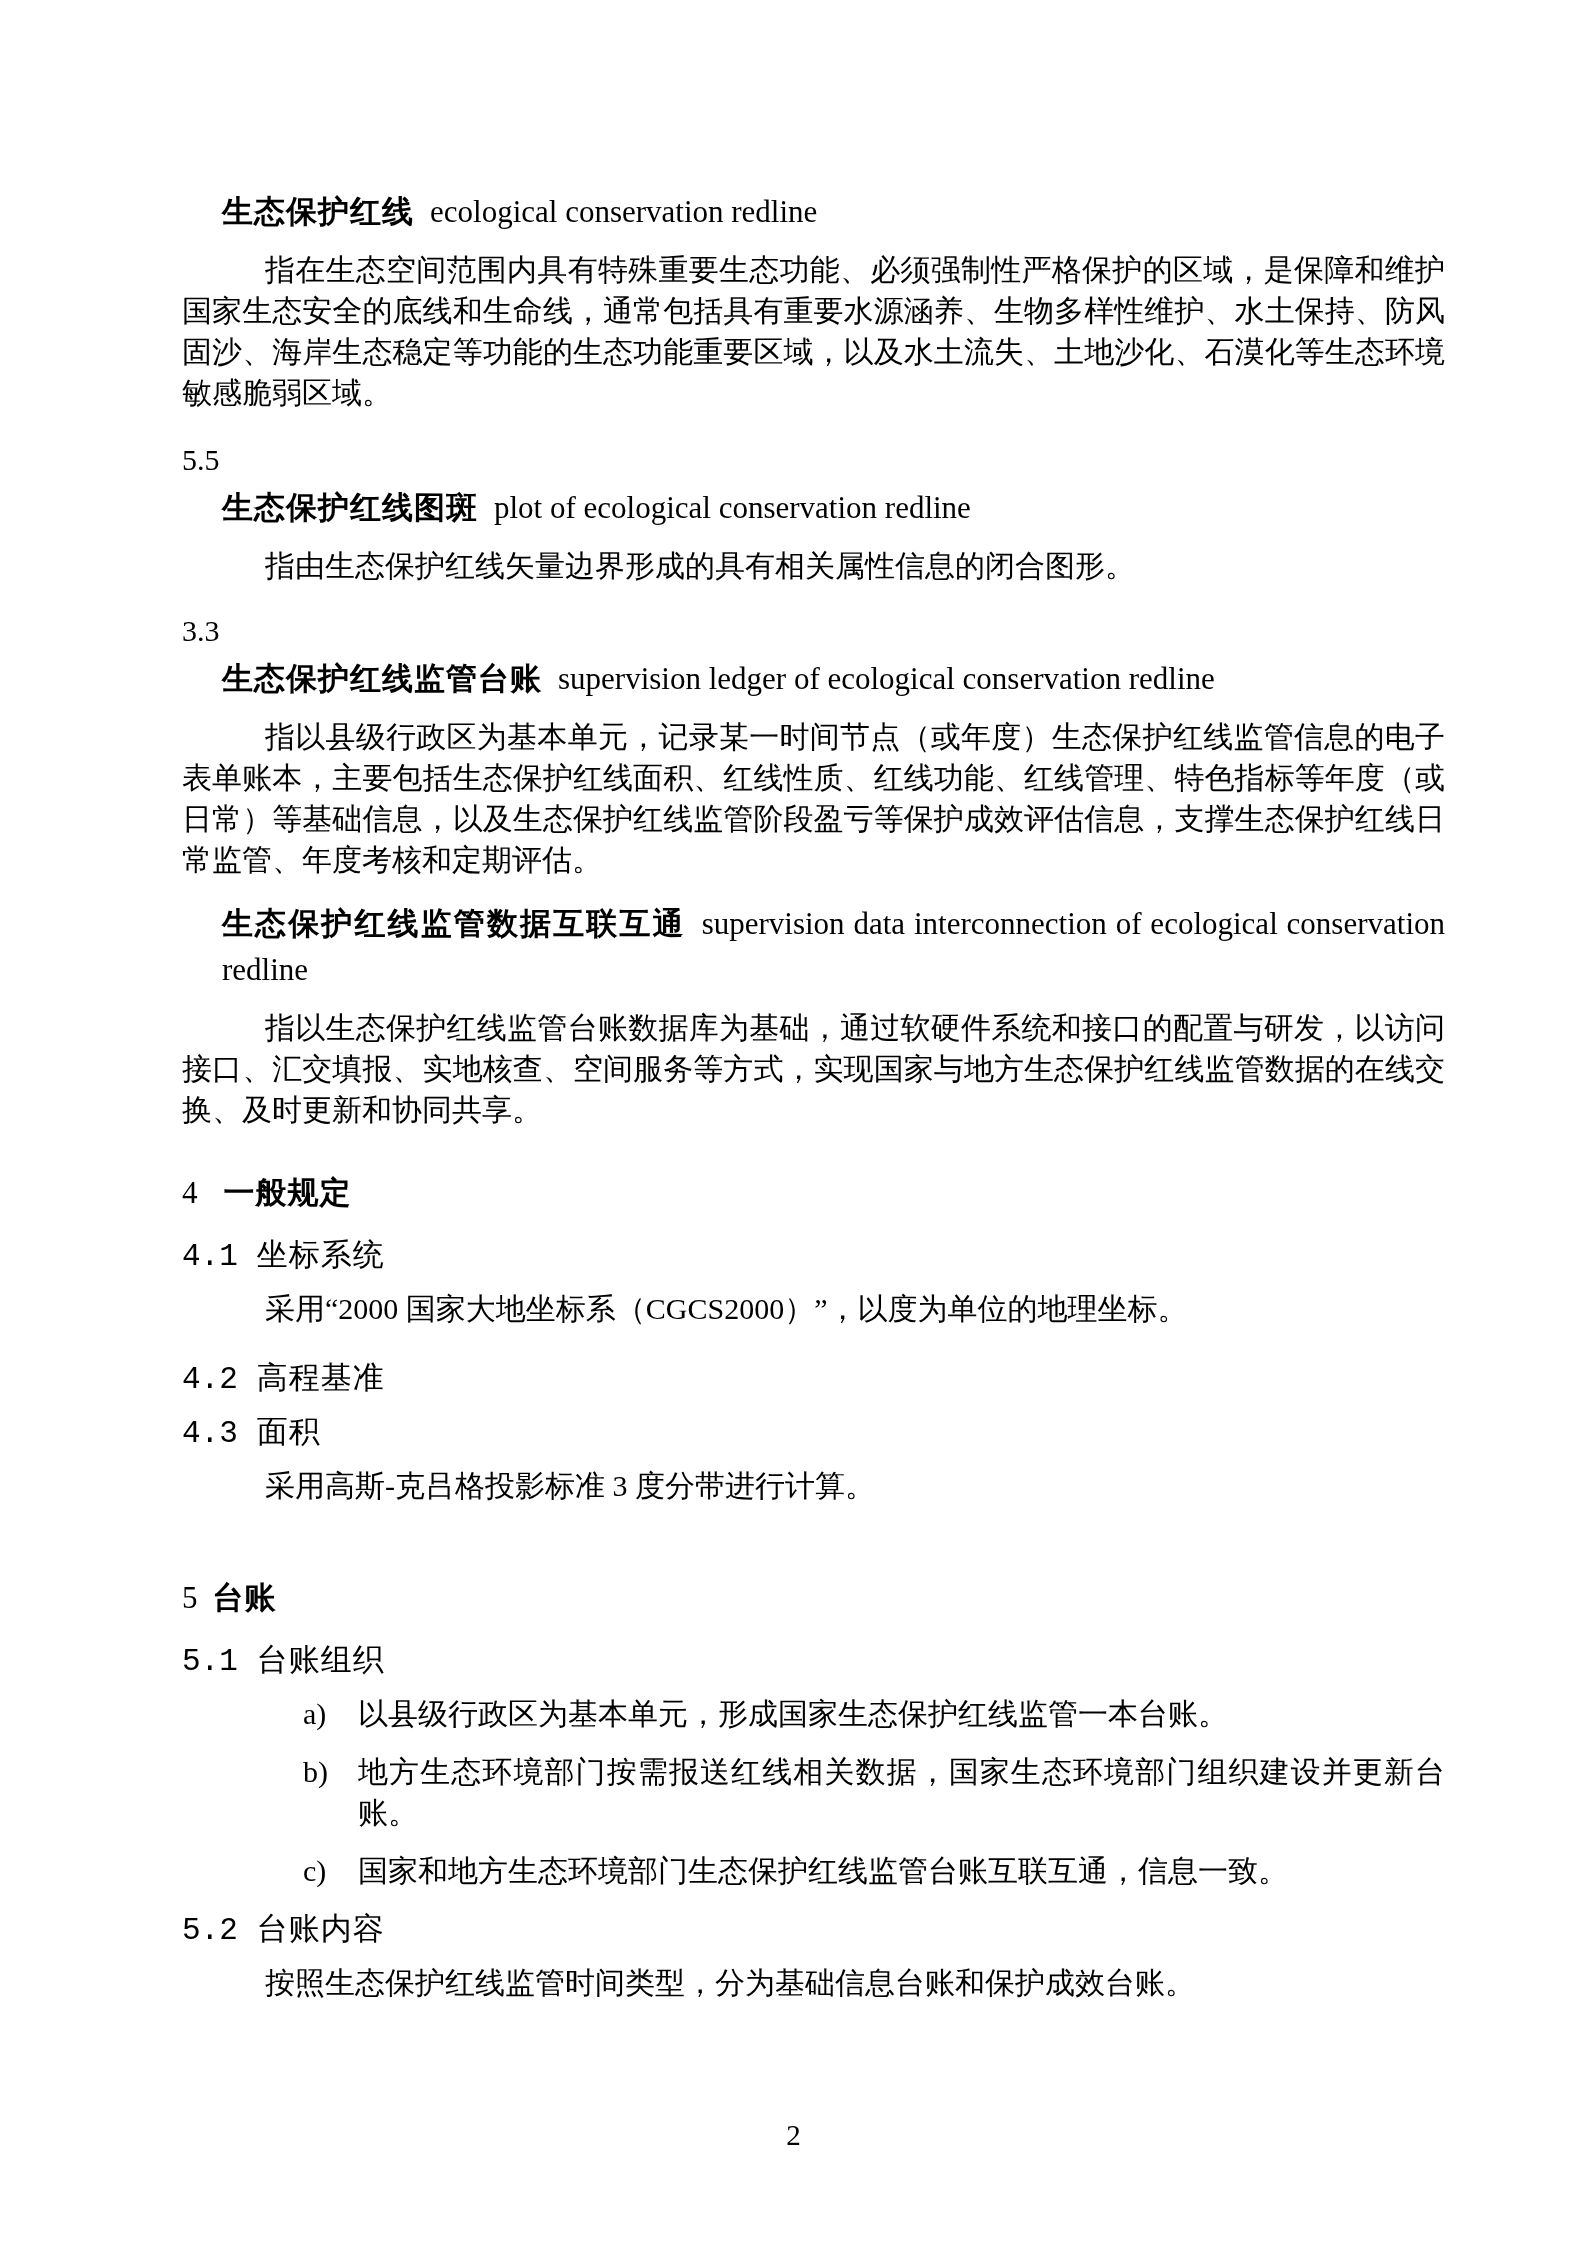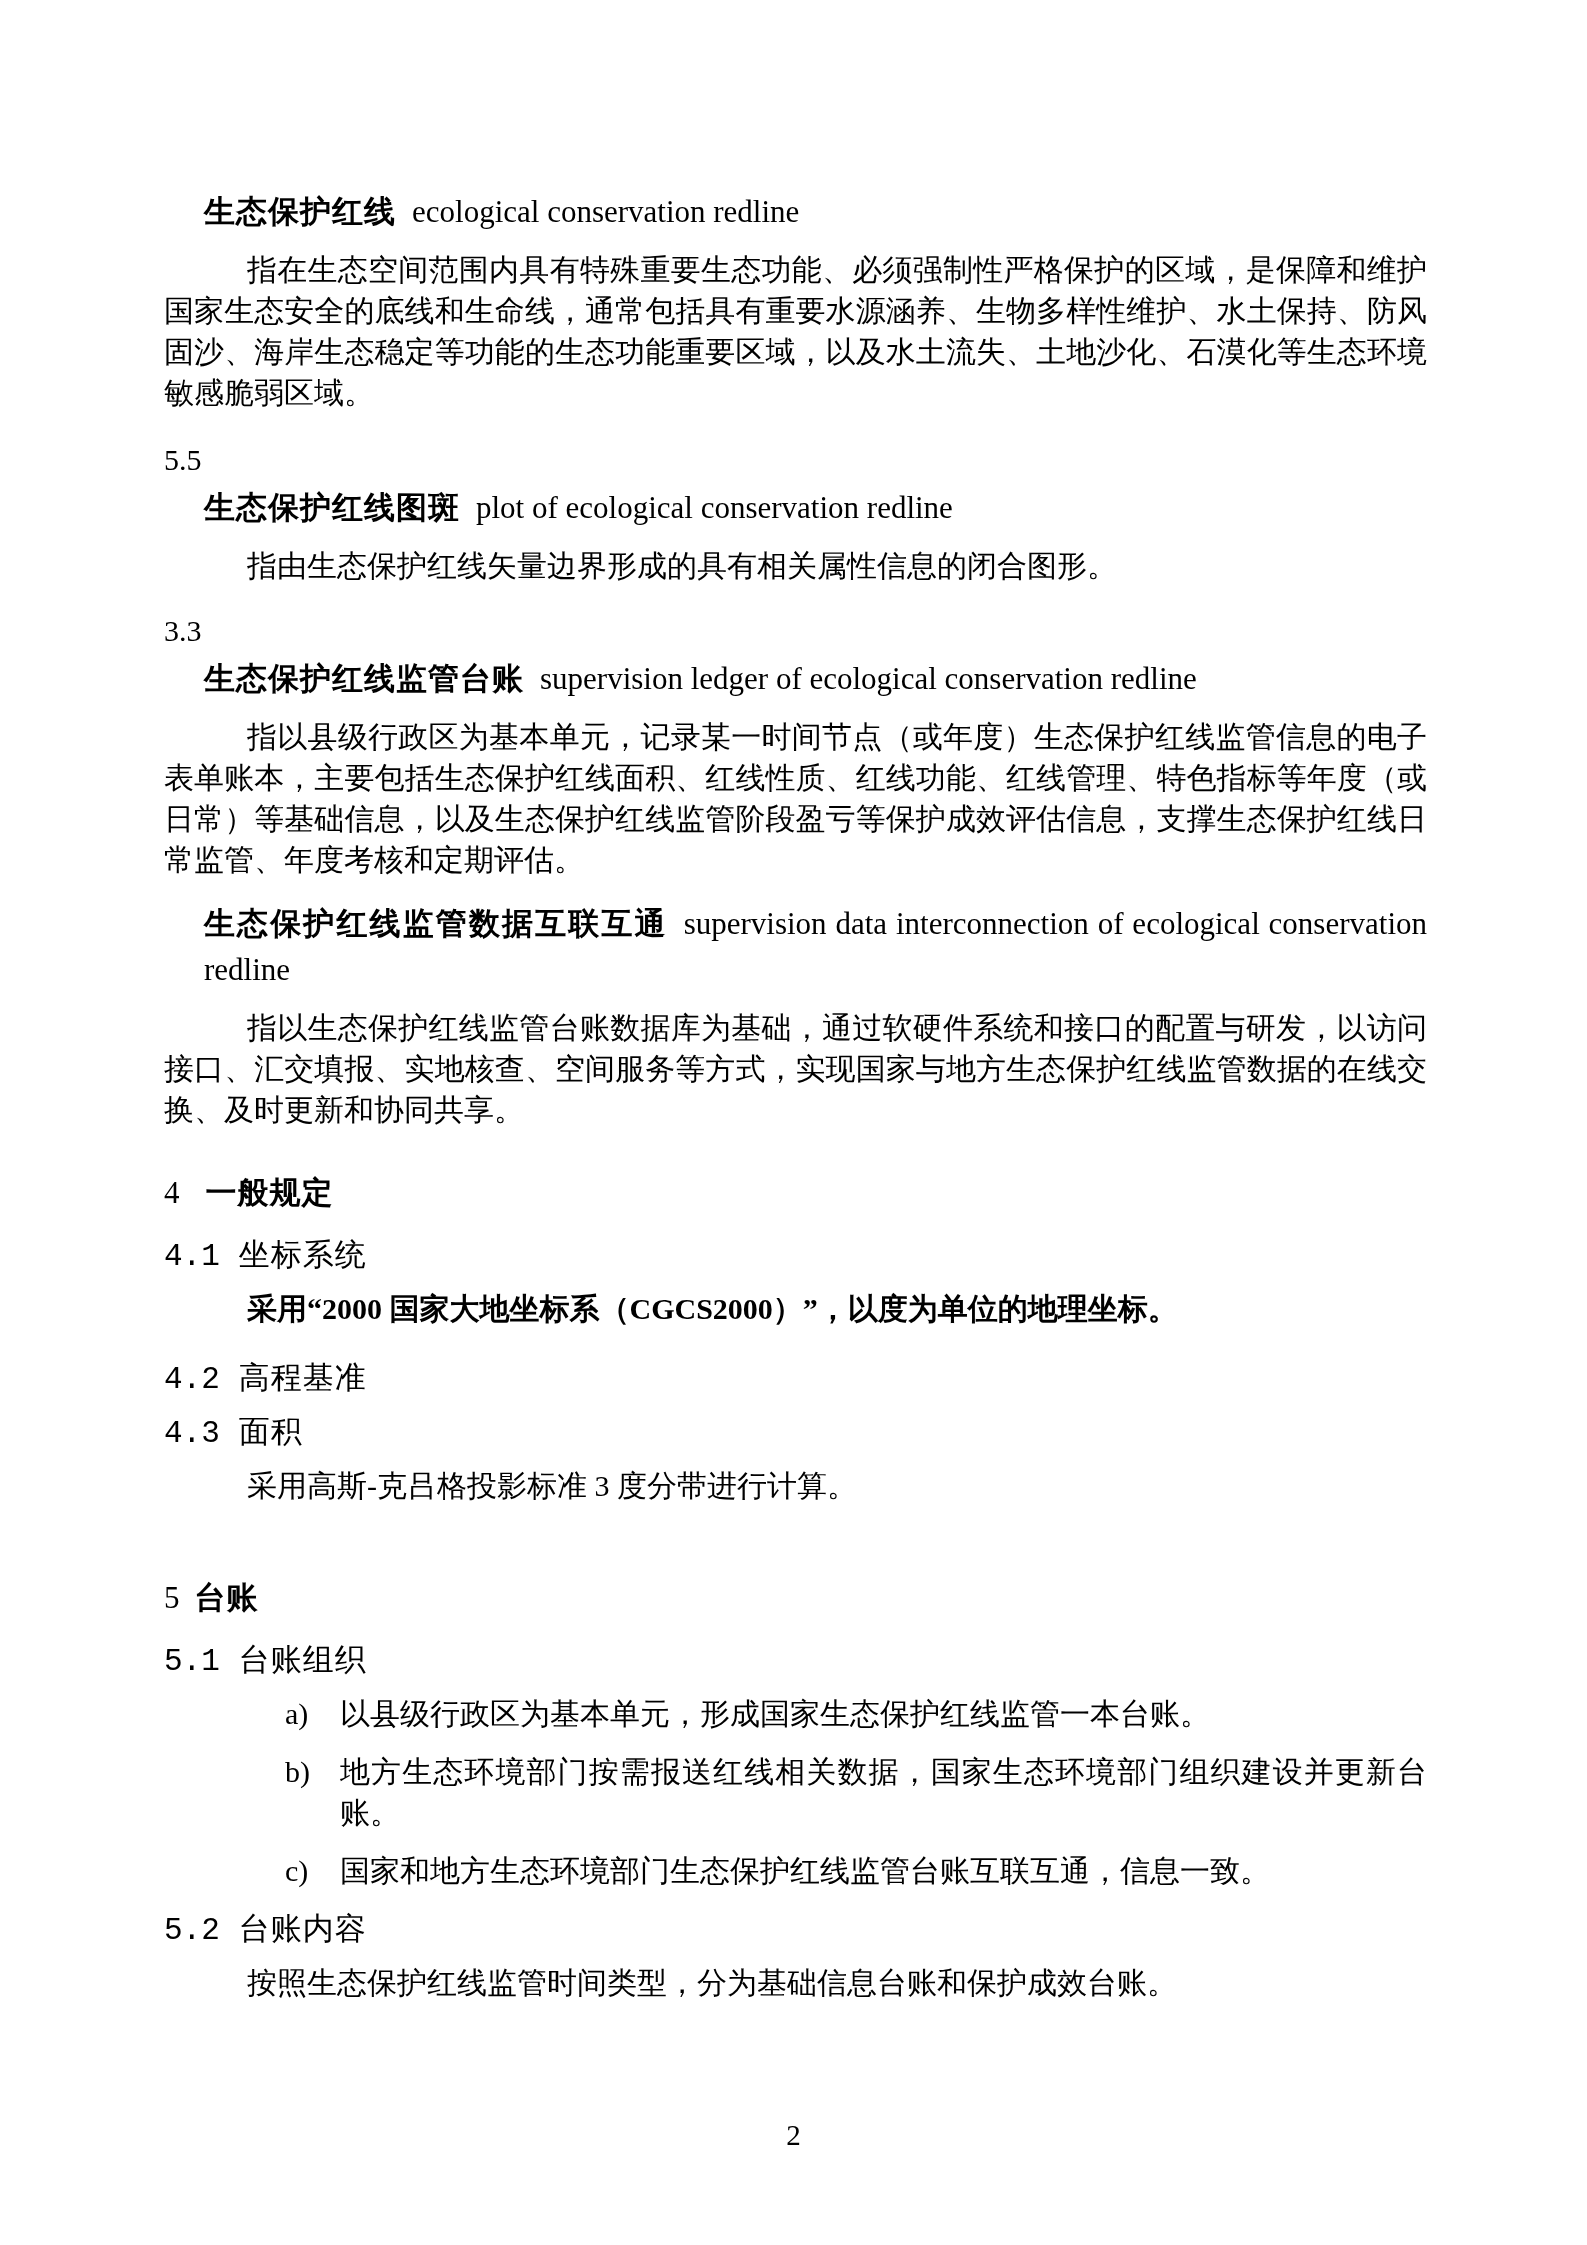--- a/index.html
+++ b/index.html
@@ -2,21 +2,21 @@
 <html><head>
 <meta charset="utf-8">
 <style>
   html,body{margin:0;padding:0;}
   body{
     width:1587px;height:2245px;background:#ffffff;color:#000;
     font-family:"Liberation Serif","DejaVu Serif",serif;
     position:relative;overflow:hidden;
   }
   .content{
-    position:absolute;left:164px;top:189px;width:1263px;
+    position:absolute;left:182px;top:189px;width:1263px;
   }
   
   .term-head{
     font-size:31px;line-height:46px;padding-left:40px;margin:0 0 14px 0;
     text-align:justify;
   }
   .term-zh{
     font-family:"Liberation Sans","DejaVu Sans",sans-serif;
     font-weight:bold;margin-right:16px;letter-spacing:1px;
   }
@@ -39,21 +39,21 @@
   .chap-title{
     font-family:"Liberation Sans","DejaVu Sans",sans-serif;font-weight:bold;
     letter-spacing:1px;
   }
   .sub-head{font-size:31px;line-height:41px;margin:0 0 11px 0;}
   .sub-no{font-family:Liberation Mono, monospace;margin-right:19px;}
   .sub-title{
     font-family:"Liberation Sans","DejaVu Sans",sans-serif;font-weight:normal;
     letter-spacing:1px;
   }
-  .mb-head-gap{margin-bottom:28px;font-weight:bold;}
+  .mb-head-gap{margin-bottom:28px;}
   .mb-head-gap2{margin-bottom:25px;}
   .mb-head-gap3{margin-bottom:71px;}
   
   .li{
     position:relative;font-size:30px;line-height:41px;
     padding-left:176px;text-align:justify;margin:0 0 17px 0;
   }
   .li-marker{position:absolute;left:121px;top:0;}
   .list-wrap{margin-bottom:2px;}
   

